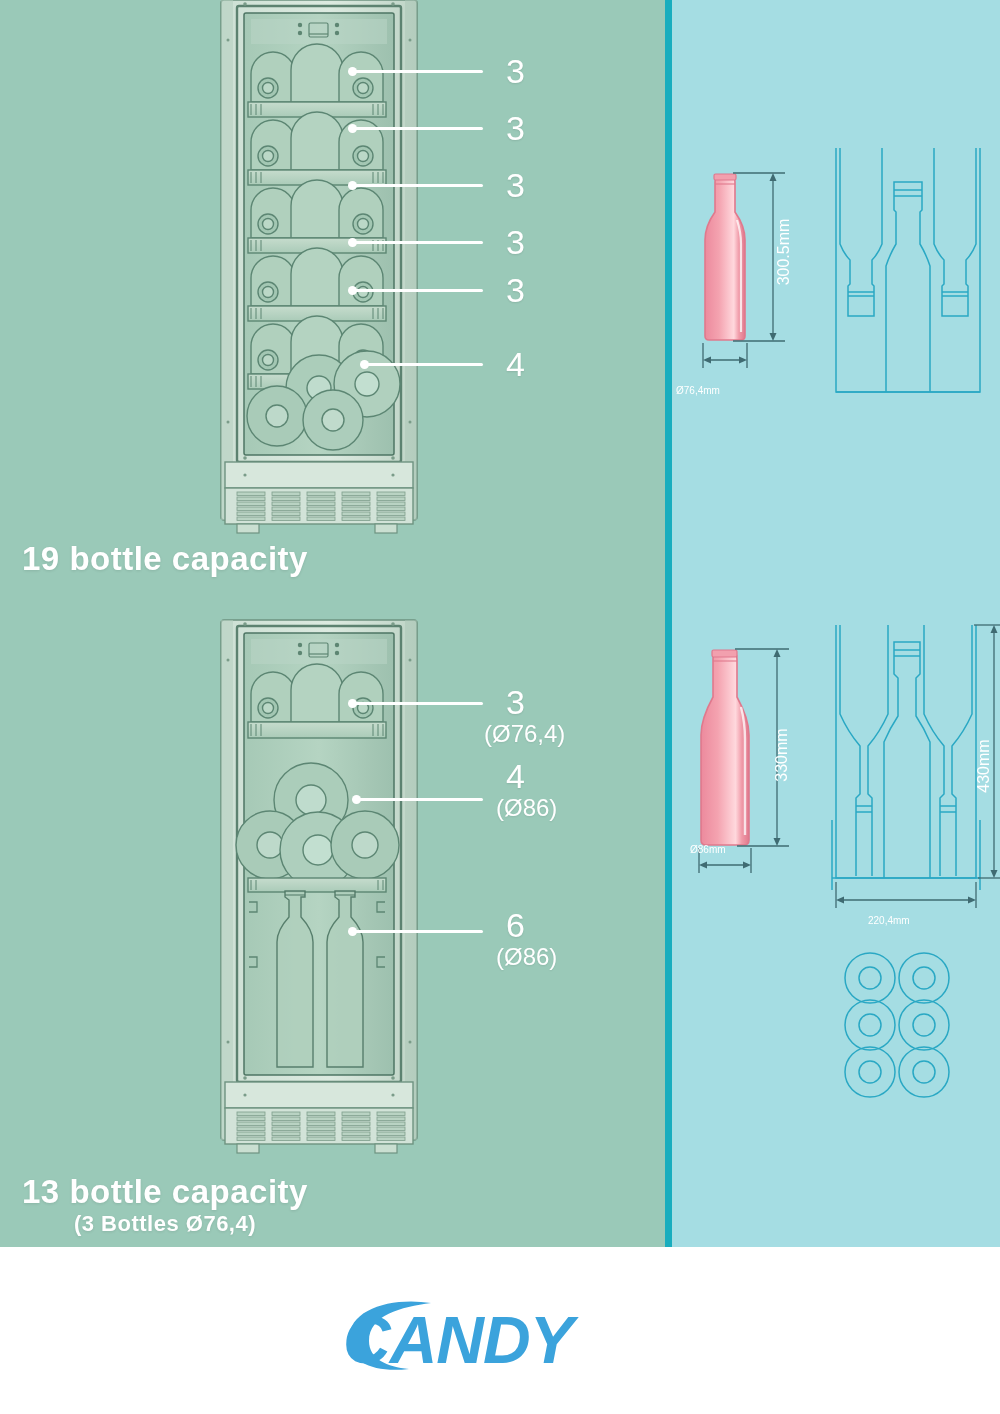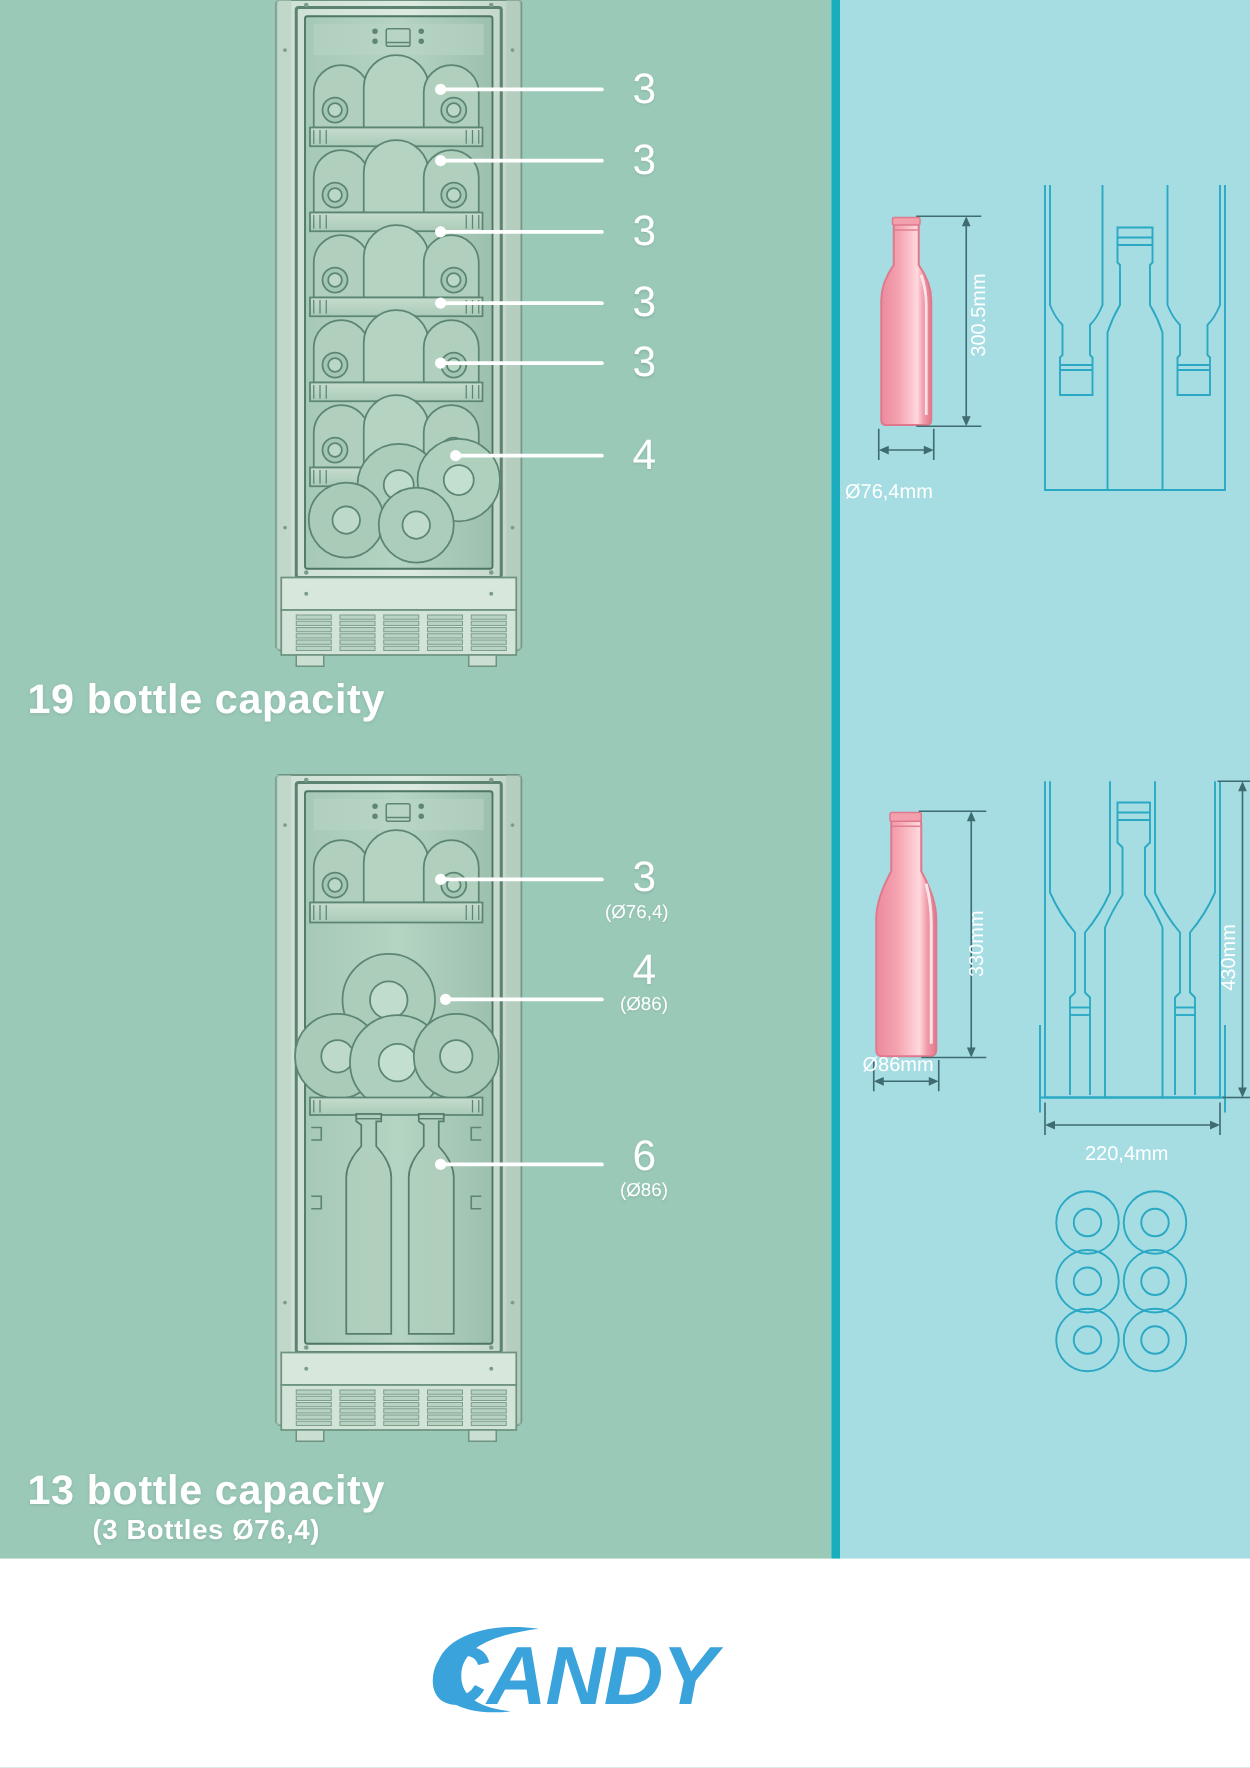--- a/index.html
+++ b/index.html
@@ -37,42 +37,42 @@
     text-shadow:0 1px 3px rgba(0,0,0,.10);
   }
   .cap-main{font-size:33px;}
   .cap-sub{font-size:22px;}
 
   .lead-num{
     position:absolute;color:#ffffff;font-size:34px;line-height:1;
     text-shadow:0 1px 2px rgba(0,0,0,.10);
   }
   .lead-sub{
-    position:absolute;color:#ffffff;font-size:15px;line-height:1;
+    position:absolute;color:#ffffff;font-size:24px;line-height:1;
     text-shadow:0 1px 2px rgba(0,0,0,.08);
   }
   .lead-line{
     position:absolute;height:2.5px;background:#ffffff;border-radius:2px;
   }
   .lead-dot{
     position:absolute;width:9px;height:9px;border-radius:50%;background:#ffffff;
   }
 
   .shelf-label{
     position:absolute;width:100%;text-align:center;
     color:#17808f;font-size:21px;
   }
 
   .dim-text-v{
     position:absolute;color:#ffffff;font-size:16px;
     transform:rotate(-90deg);transform-origin:center center;
     white-space:nowrap;
   }
   .dim-text-h{
-    position:absolute;color:#ffffff;font-size:16px;white-space:nowrap;
+    position:absolute;color:#ffffff;font-size:10px;white-space:nowrap;
   }
 
   
   svg{display:block;overflow:visible;}
   .abs{position:absolute;}
 
   
   .logo-wrap{
     position:absolute;left:0;top:1285px;width:1000px;height:110px;
     display:flex;align-items:center;justify-content:center;

